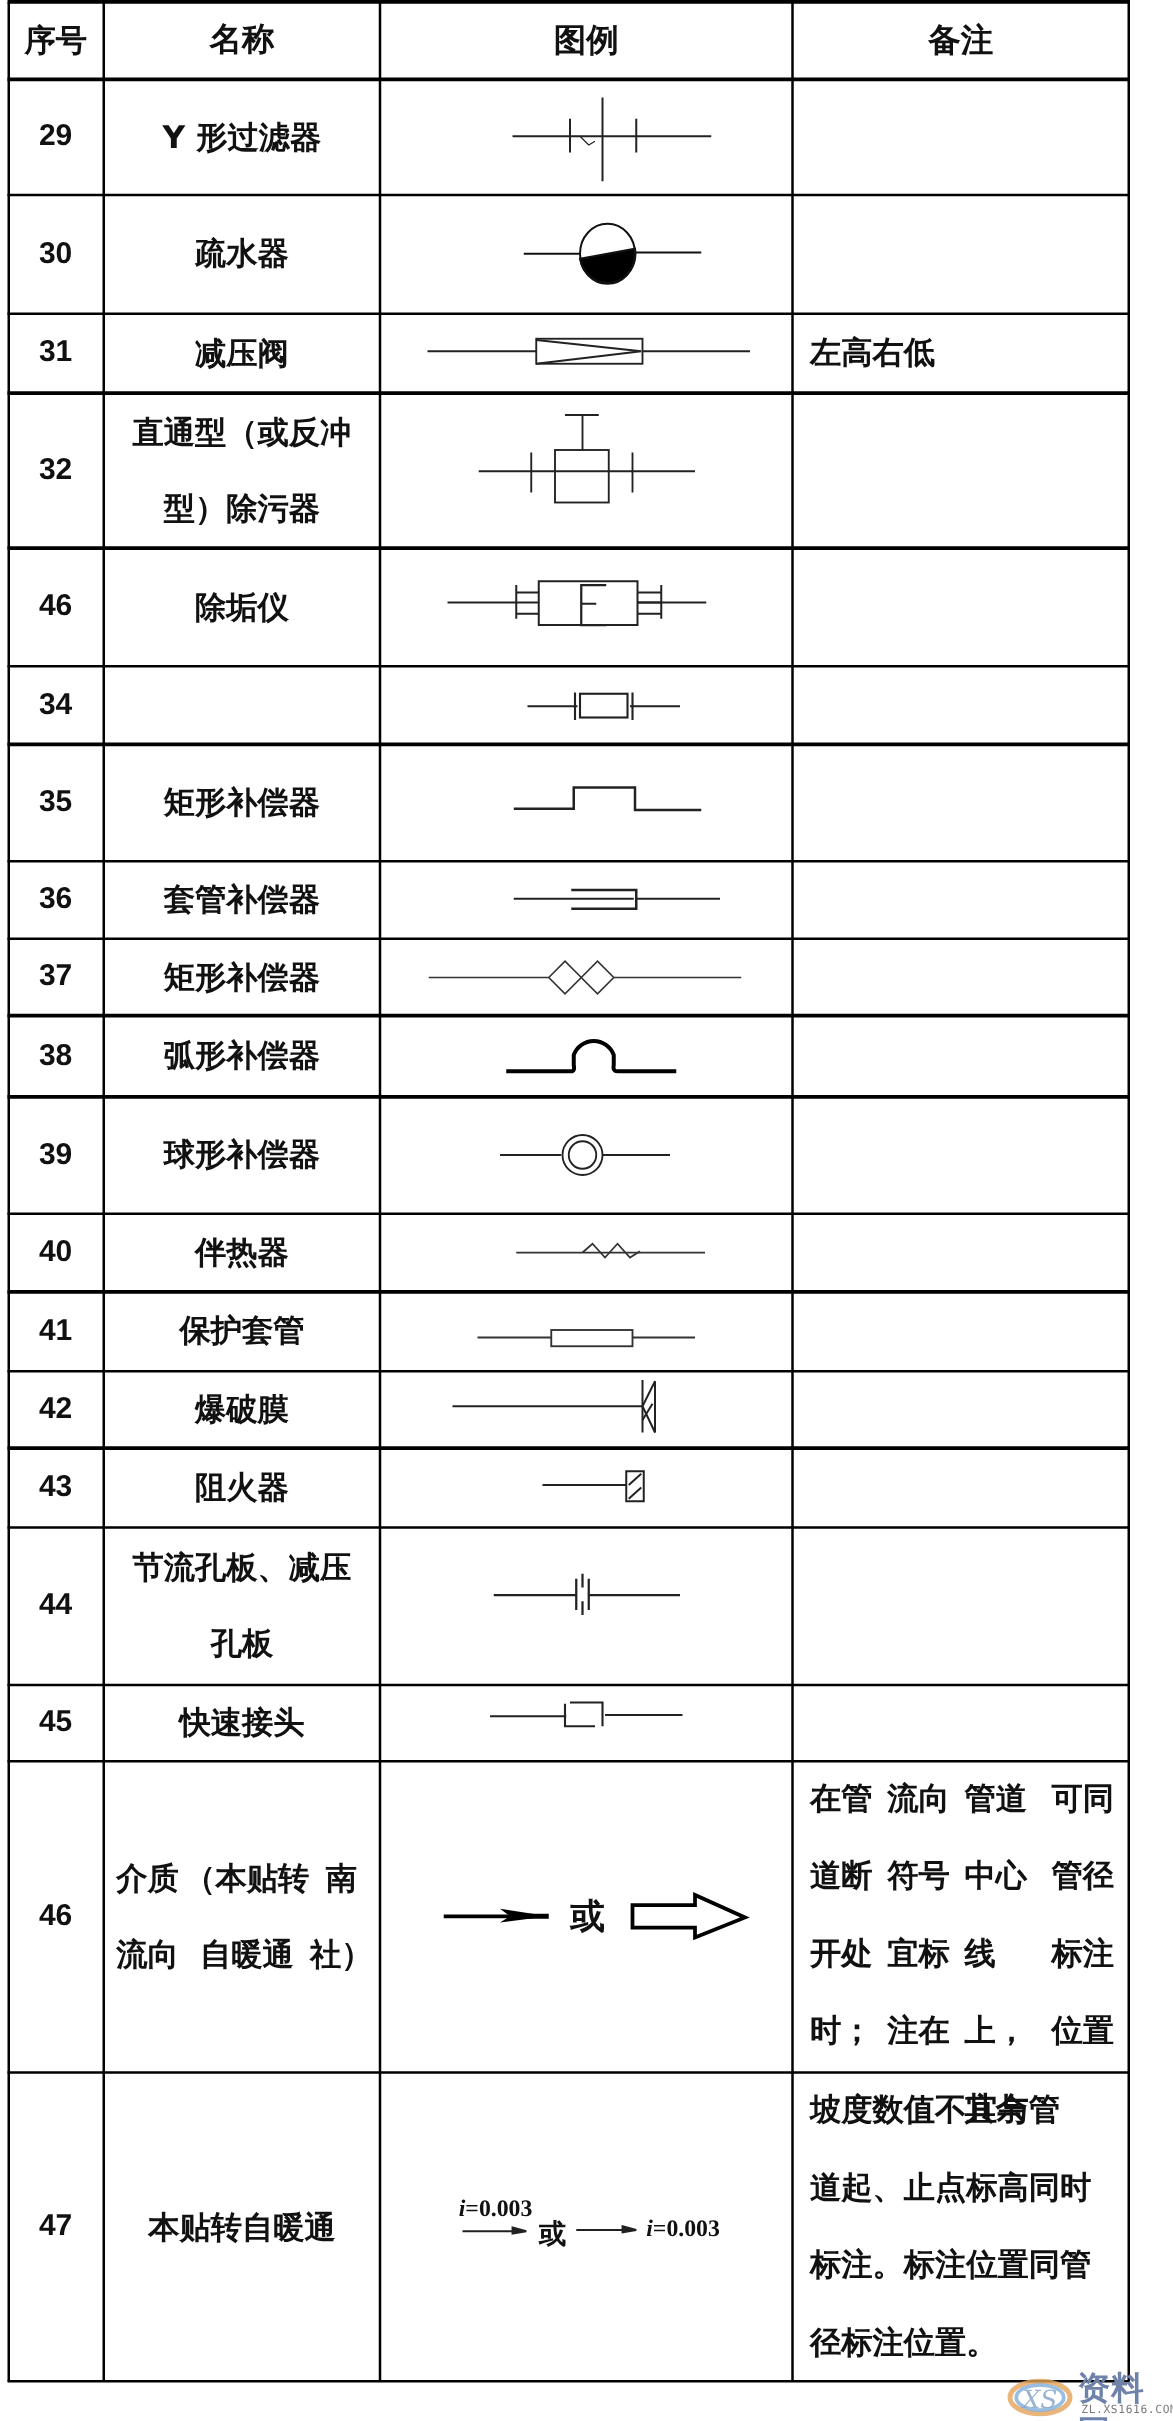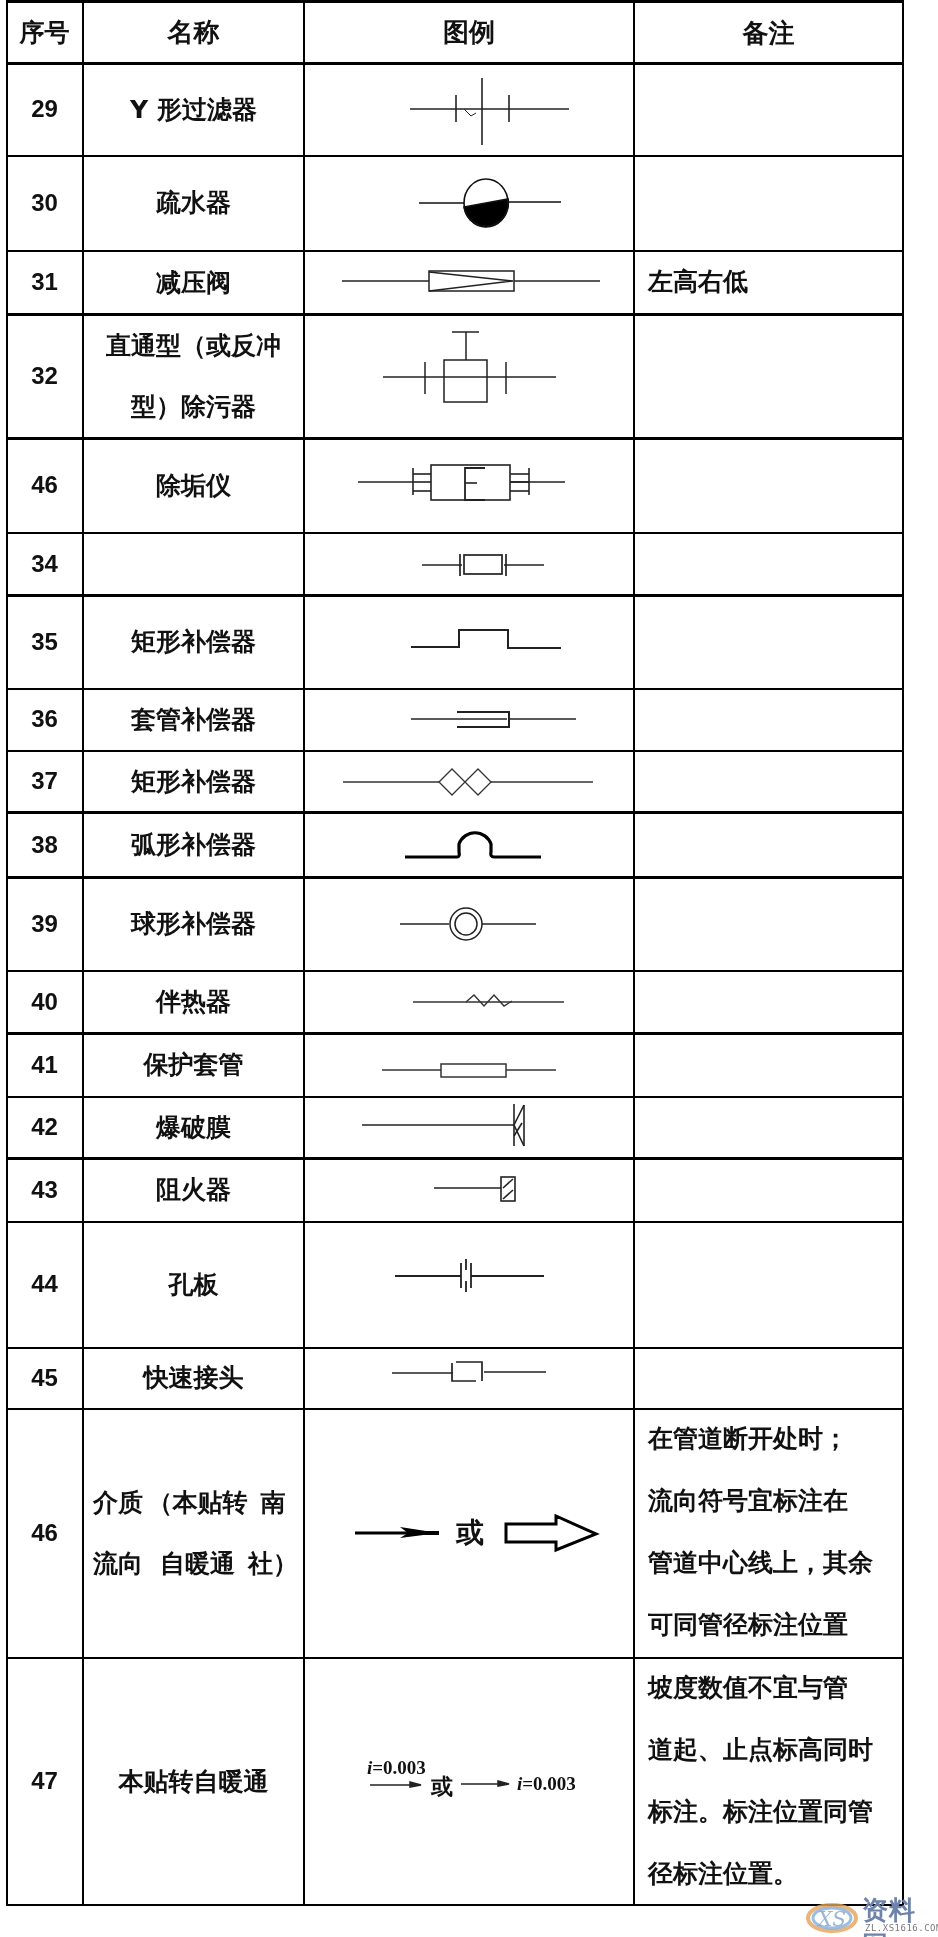--- a/index.html
+++ b/index.html
@@ -277,20 +277,21 @@
           <line x1="199" y1="41" x2="209" y2="32"></line>
         </g>
       </svg>
     </div>
     <div class="cell c-rem"></div>
   </div>
 
   <div class="row" style="top:1221px;height:126px">
     <div class="cell c-no">44</div>
     <div class="cell c-name" style="flex-direction:column">
+      <span>节流孔板、减压</span>
       <span>孔板</span>
     </div>
     <div class="cell c-sym">
       <svg class="sym" width="330" height="126">
         <g stroke="#222" stroke-width="1.8" fill="none">
           <line x1="91" y1="55" x2="157" y2="55"></line>
           <line x1="167" y1="55" x2="240" y2="55"></line>
           <line x1="157" y1="42" x2="157" y2="67"></line>
           <line x1="167" y1="42" x2="167" y2="67"></line>
           <line x1="162" y1="38" x2="162" y2="49"></line>
@@ -328,21 +329,21 @@
       <svg class="sym" width="330" height="249">
         <g>
           <line x1="51" y1="125" x2="110" y2="125" stroke="#000" stroke-width="3"></line>
           <polygon points="96,119 135,125 96,130 104,125" fill="#000"></polygon>
           <line x1="104" y1="125" x2="135" y2="125" stroke="#000" stroke-width="4"></line>
           <path d="M202,116 L252,116 L252,108 L292,126 L252,142 L252,134 L202,134 Z" fill="#fff" stroke="#000" stroke-width="3"></path>
         </g>
       </svg>
       <span style="position:absolute;left:152px;top:106px;font-size:28px;font-family:'DejaVu Serif',serif;font-weight:bold">或</span>
     </div>
-    <div class="cell c-rem" style="flex-direction:column;align-items:flex-start">
+    <div class="cell c-rem" style="align-items:flex-start">
       <span>在管道断开处时；</span>
       <span>流向符号宜标注在</span>
       <span>管道中心线上，其余</span>
       <span>可同管径标注位置</span>
     </div>
   </div>
 
   <div class="row" style="top:1657px;height:248px">
     <div class="cell c-no">47</div>
     <div class="cell c-name">本贴转自暖通</div>

